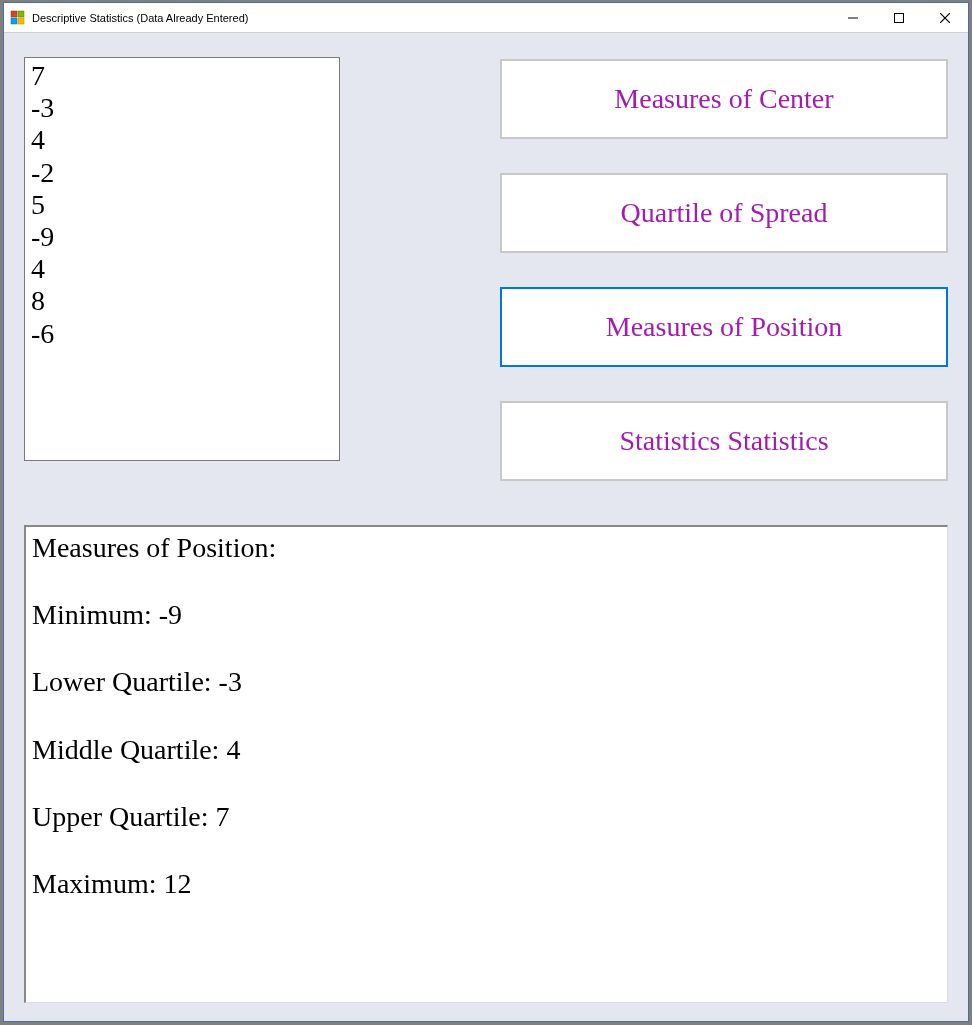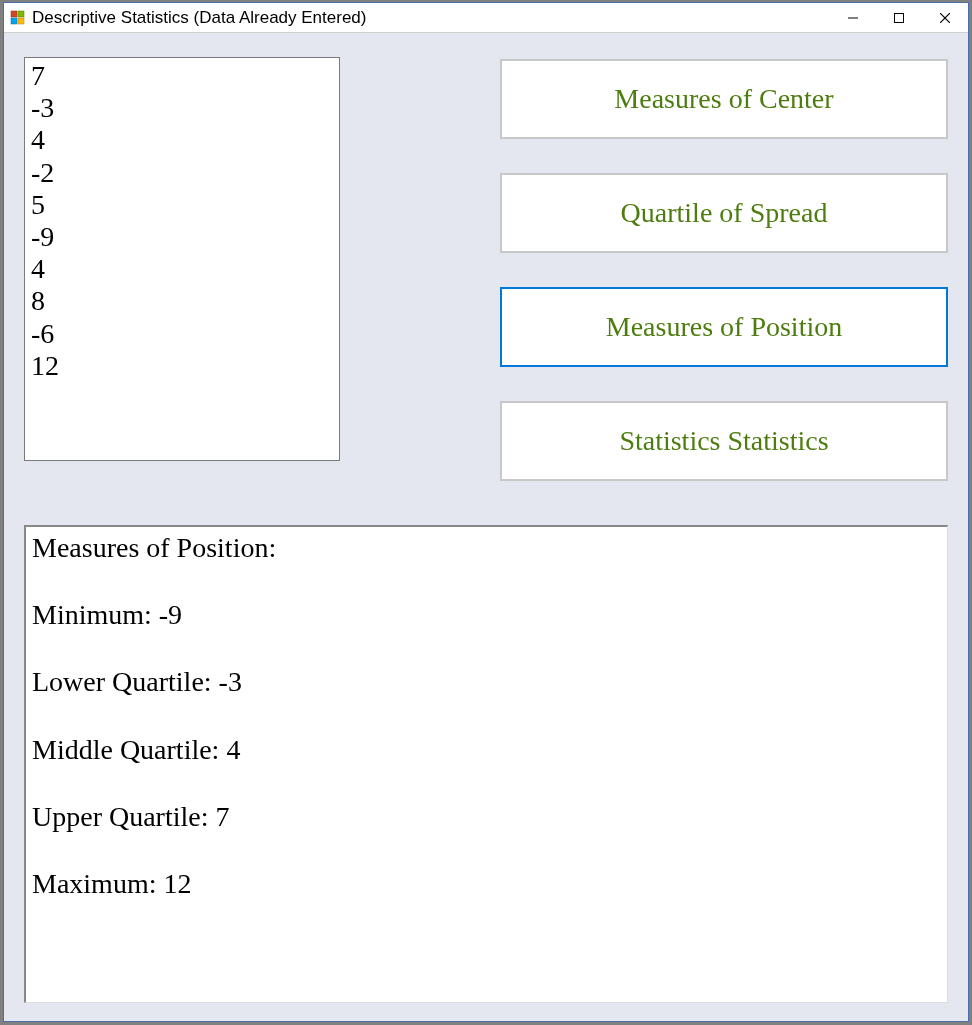--- a/index.html
+++ b/index.html
@@ -29,21 +29,21 @@
     padding-left: 6px;
     border-bottom: 1px solid #d0d0d0;
   }
   .titlebar-icon {
     width: 16px;
     height: 16px;
     margin-right: 6px;
     display: inline-block;
   }
   .titlebar-title {
-    font-size: 17px;
+    font-size: 11px;
     color: #000;
     flex: 1;
   }
   .titlebar-controls {
     display: flex;
     height: 100%;
   }
   .titlebar-btn {
     width: 46px;
     height: 100%;
@@ -85,21 +85,21 @@
     flex-direction: column;
     gap: 34px;
     padding-top: 2px;
   }
   .stat-btn {
     height: 80px;
     background: #ffffff;
     border: 2px solid #c8c8c8;
     font-family: "Times New Roman", serif;
     font-size: 28px;
-    color: #4d7c0f;
+    color: #a21caf;
     display: flex;
     align-items: center;
     justify-content: center;
   }
   .stat-btn.selected {
     border: 2px solid #0078d7;
     font-family: Liberation Serif, serif;
   }
   .output-box {
     margin-top: 44px;
@@ -158,21 +158,20 @@
       <div class="data-list" id="data-list">
           <div>7</div>
           <div>-3</div>
           <div>4</div>
           <div>-2</div>
           <div>5</div>
           <div>-9</div>
           <div>4</div>
           <div>8</div>
           <div>-6</div>
-          <div>12</div>
         </div>
 
       <div class="button-col">
         <div class="stat-btn">Measures of Center</div>
         <div class="stat-btn">Quartile of Spread</div>
         <div class="stat-btn selected">Measures of Position</div>
         <div class="stat-btn">Statistics Statistics</div>
       </div>
 
     </div>

